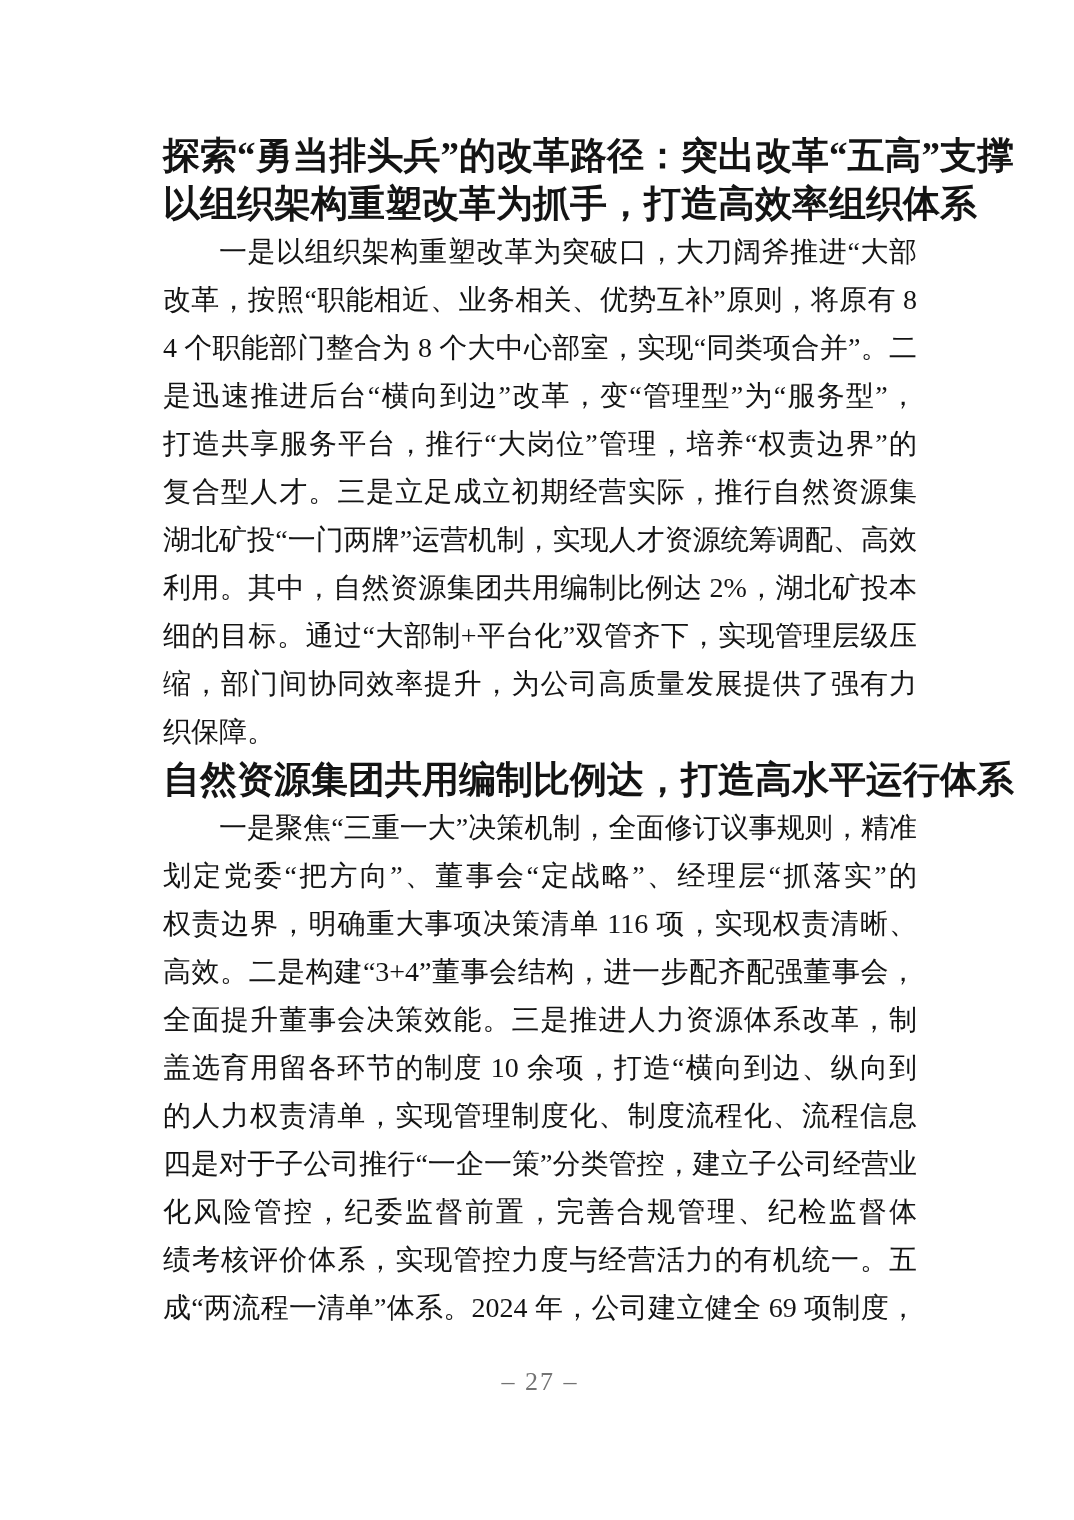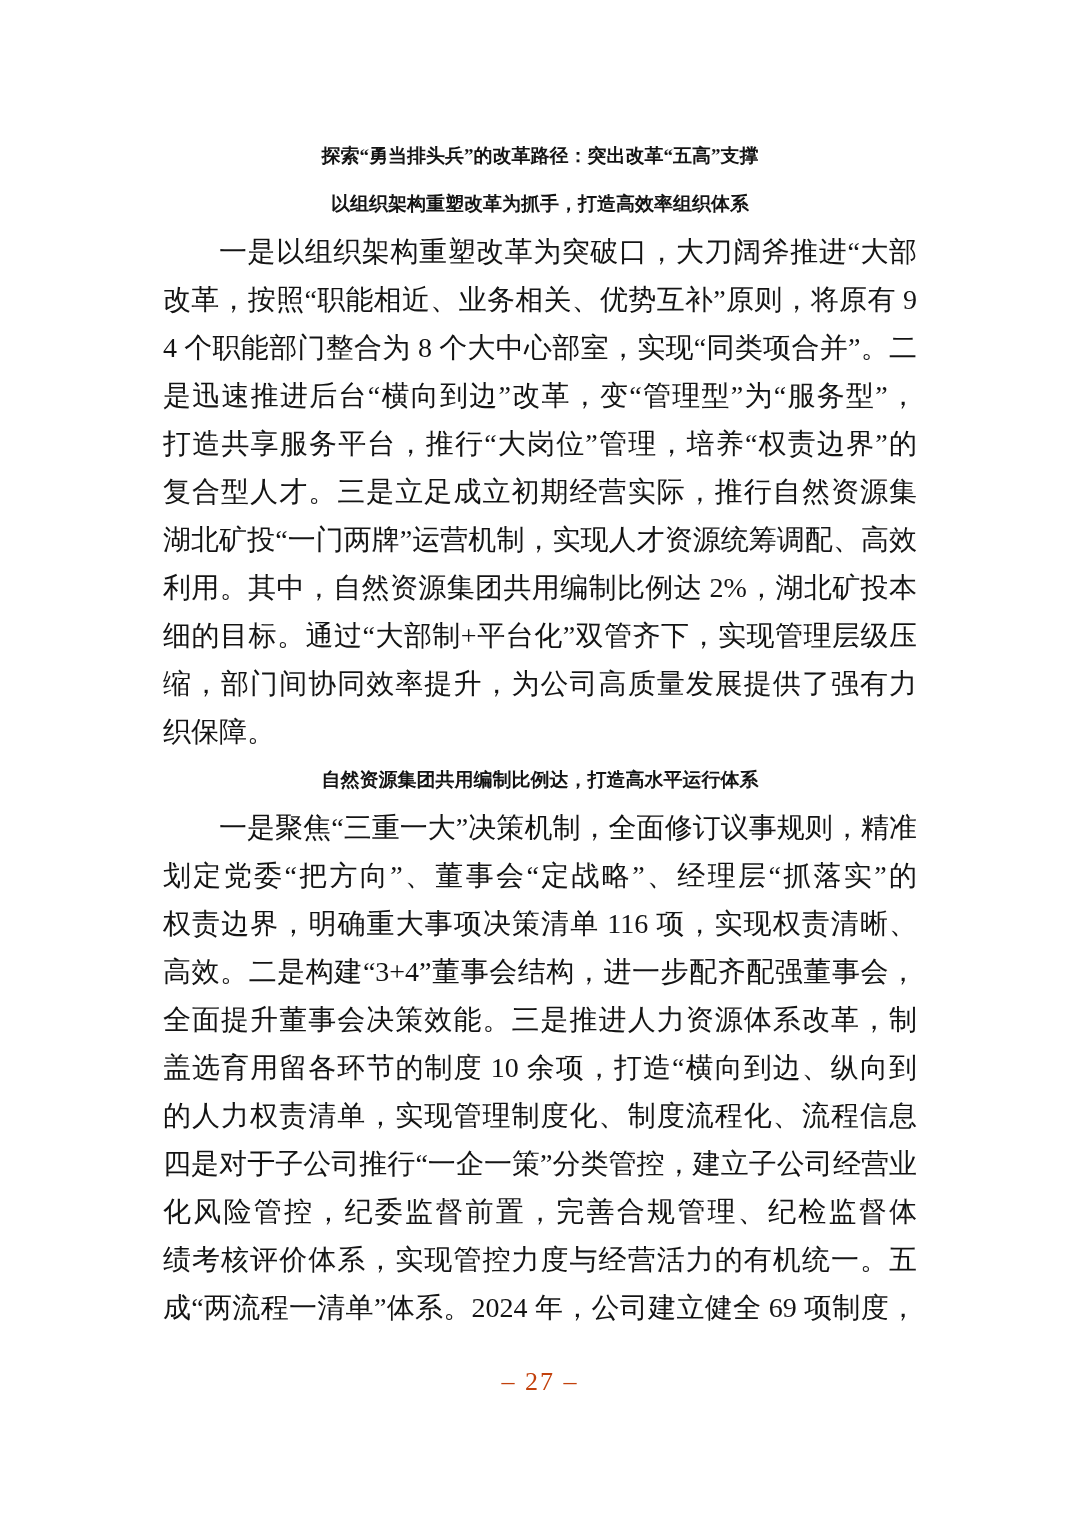--- a/index.html
+++ b/index.html
@@ -11,21 +11,21 @@
   }
   .page {
     width: 1074px;
     height: 1520px;
     background: #ffffff;
     color: #141414;
     padding: 132px 157px 0 163px;
     overflow: hidden;
   }
   .title {
-    font-size: 19px;
+    font-size: 37px;
     font-weight: bold;
     line-height: 48px;
     height: 48px;
     text-align: center;
     white-space: nowrap;
   }
   .paragraph .line {
     font-size: 28px;
     line-height: 48px;
     height: 48px;
@@ -39,34 +39,34 @@
   }
   .paragraph .line.no-fill {
     text-align: center;
     text-align-last: left;
   }
   .footer {
     margin-top: 26px;
     text-align: center;
     font-size: 26px;
     line-height: 48px;
-    color: #c2410c;
+    color: #737373;
     letter-spacing: 2px;
   }
 </style>
 </head>
 <body>
 
 <div class="page">
   <div class="title">探索“勇当排头兵”的改革路径：突出改革“五高”支撑</div>
   <div class="title">以组织架构重塑改革为抓手，打造高效率组织体系</div>
 
   <div class="paragraph">
       <div class="line indent">一是以组织架构重塑改革为突破口，大刀阔斧推进“大部制”</div>
-      <div class="line">改革，按照“职能相近、业务相关、优势互补”原则，将原有 9</div>
+      <div class="line">改革，按照“职能相近、业务相关、优势互补”原则，将原有 8</div>
       <div class="line">4 个职能部门整合为 8 个大中心部室，实现“同类项合并”。二</div>
       <div class="line">是迅速推进后台“横向到边”改革，变“管理型”为“服务型”，</div>
       <div class="line">打造共享服务平台，推行“大岗位”管理，培养“权责边界”的</div>
       <div class="line">复合型人才。三是立足成立初期经营实际，推行自然资源集团与</div>
       <div class="line">湖北矿投“一门两牌”运营机制，实现人才资源统筹调配、高效</div>
       <div class="line">利用。其中，自然资源集团共用编制比例达 2%，湖北矿投本部</div>
       <div class="line">细的目标。通过“大部制+平台化”双管齐下，实现管理层级压</div>
       <div class="line">缩，部门间协同效率提升，为公司高质量发展提供了强有力的组</div>
       <div class="line no-fill">织保障。</div>
     </div>

